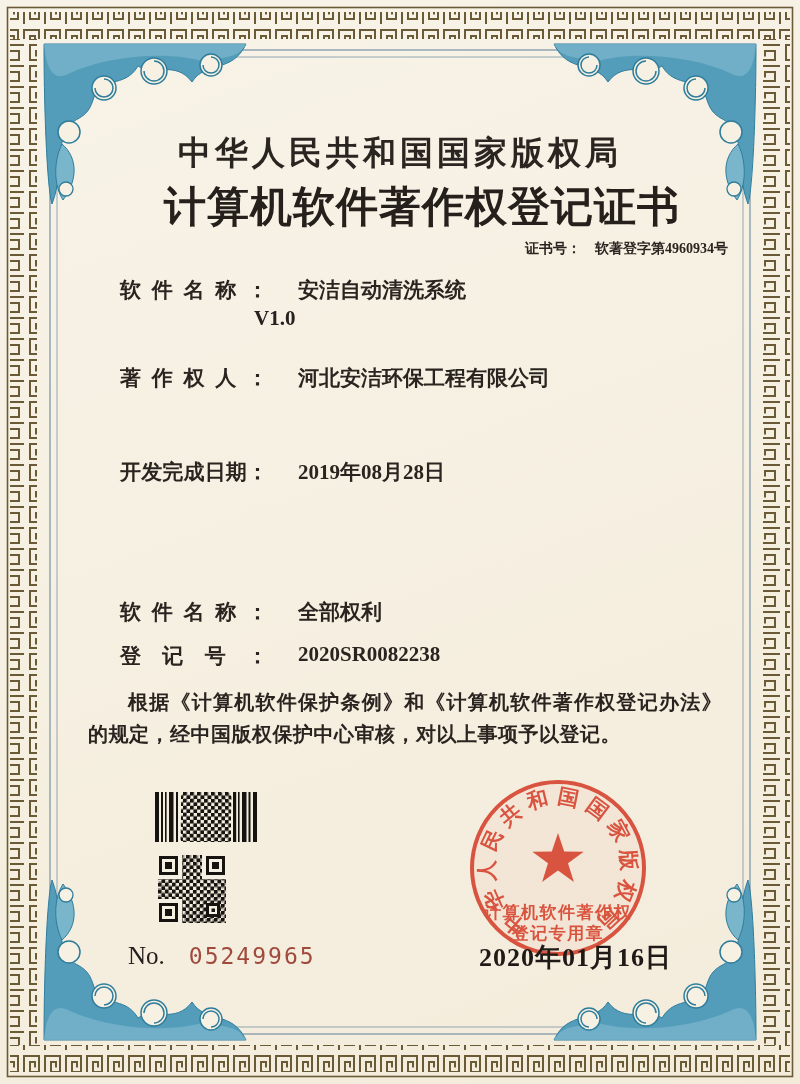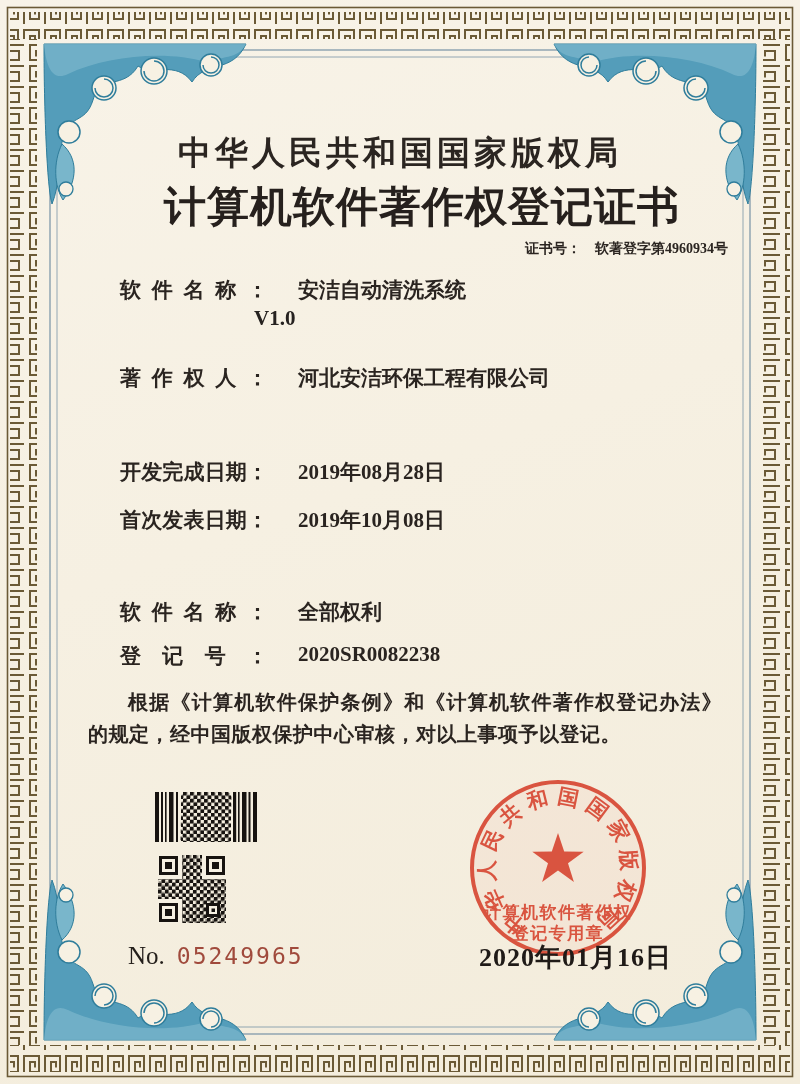--- a/index.html
+++ b/index.html
@@ -13,21 +13,21 @@
   .cert-title{left:0;width:800px;top:179px;text-align:center;font-size:42px;font-weight:700;letter-spacing:1px;color:#26201d;padding-left:22px;}
   .certno{top:240px;right:72px;font-size:14px;font-weight:700;color:#2b2521;margin-left:36px;}
   .certno .v{margin-left:14px;}
   .row{left:88px;font-size:21px;font-weight:700;color:#2a2420;white-space:nowrap;}
   .flabel{display:inline-block;width:148px;text-align:justify;text-align-last:justify;vertical-align:top;margin-left:32px;}
   .fvalue{margin-left:30px;}
   .v2{left:254px;font-size:21px;font-weight:700;}
   .statement{left:88px;top:686px;width:634px;font-size:20px;line-height:32px;font-weight:600;
     text-align:justify;text-indent:2em;color:#2a2420;letter-spacing:0.5px;}
   .serial{left:128px;top:942px;font-size:25px;color:#241f1b;}
-  .serial .num{font-family:"DejaVu Sans Mono",monospace;font-size:23px;letter-spacing:2px;color:#a04a3c;margin-left:12px;}
+  .serial .num{font-family:"DejaVu Sans Mono",monospace;font-size:23px;letter-spacing:2px;color:#a04a3c;margin-left:24px;}
   .issue-date{left:479px;top:940px;font-size:26px;font-weight:700;letter-spacing:1px;color:#1f1a17;}
   svg text{font-family:"Liberation Sans","DejaVu Sans",sans-serif;}
 </style>
 </head>
 <body>
 
 <div class="page">
 
   <svg class="abs" style="left:0;top:0" width="800" height="1084" viewBox="0 0 800 1084">
     <defs>
@@ -86,23 +86,20 @@
   <div class="abs v2" style="top:306px">V1.0</div>
 
   <div class="abs row" style="top:364px">
     <span class="flabel">著作权人：</span><span class="fvalue">河北安洁环保工程有限公司</span>
   </div>
 
   <div class="abs row" style="top:458px">
     <span class="flabel">开发完成日期：</span><span class="fvalue">2019年08月28日</span>
   </div>
 
-  <div class="abs row" style="top:506px">
-    <span class="flabel">首次发表日期：</span><span class="fvalue">2019年10月08日</span>
-  </div>
 
 
   <div class="abs row" style="top:598px">
     <span class="flabel">软件名称：</span><span class="fvalue">全部权利</span>
   </div>
 
   <div class="abs row" style="top:642px">
     <span class="flabel">登记号：</span><span class="fvalue">2020SR0082238</span>
   </div>
 

